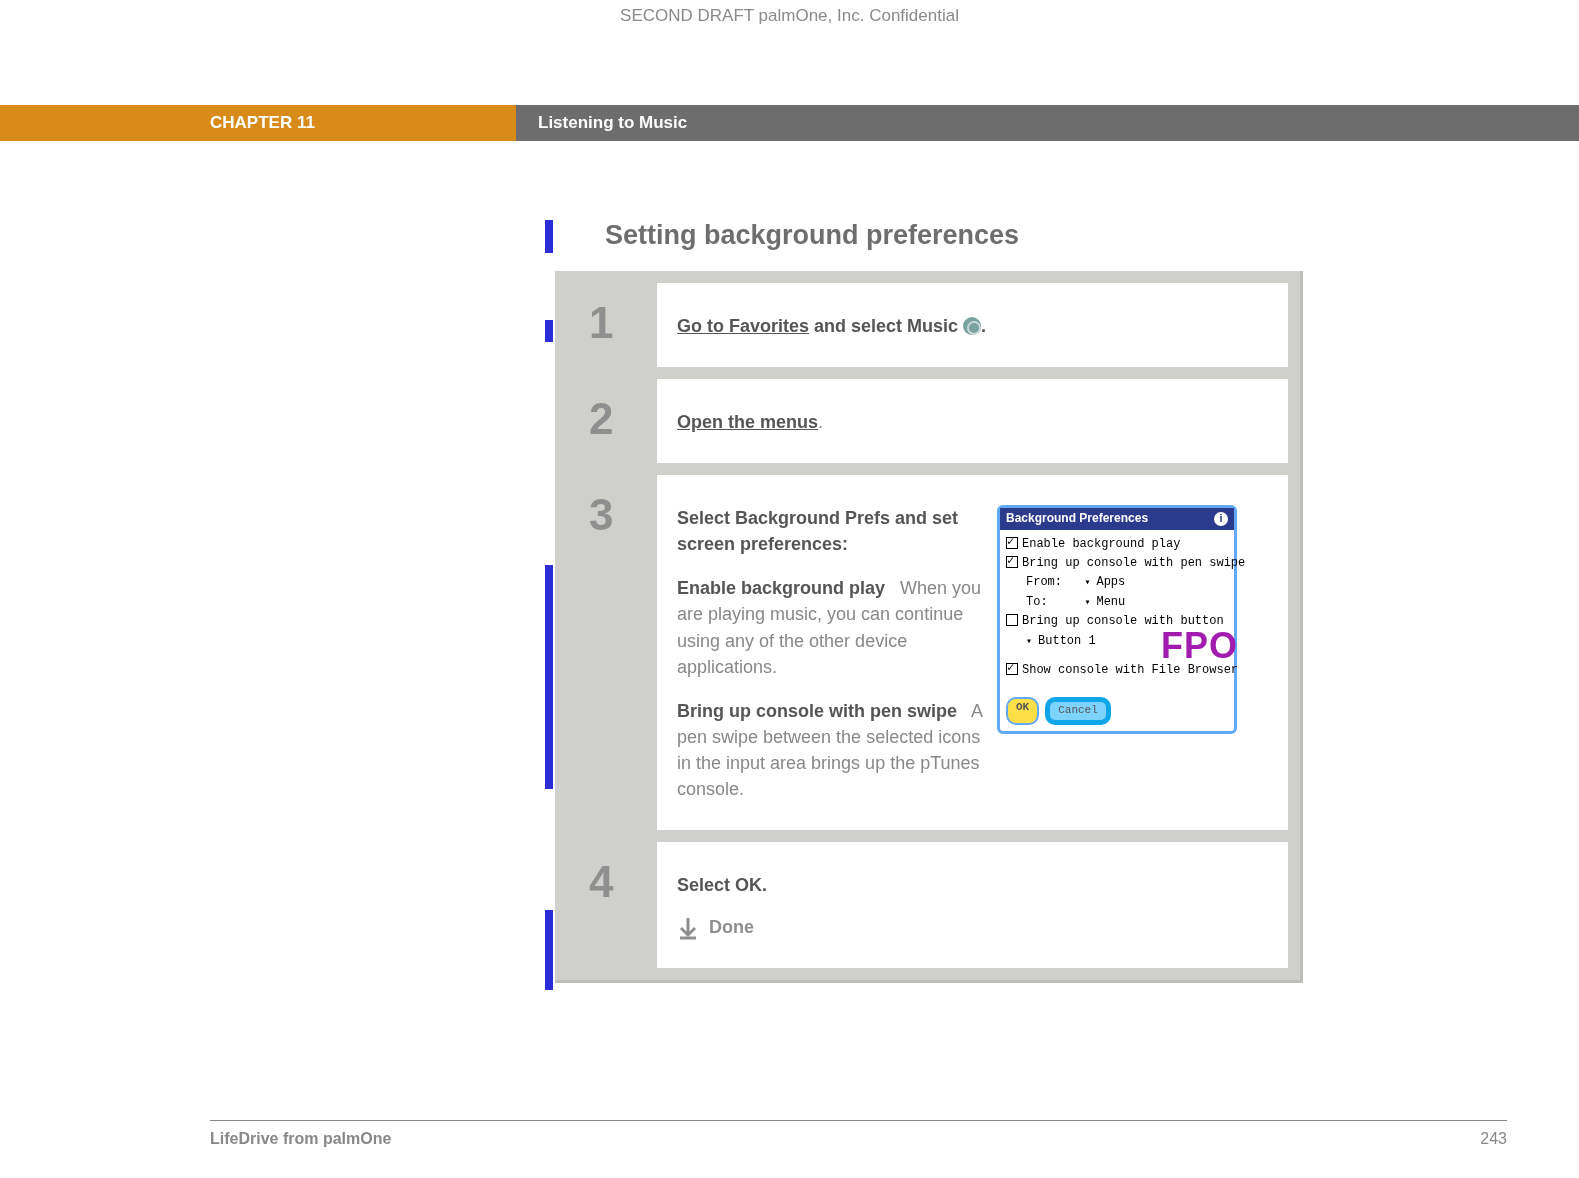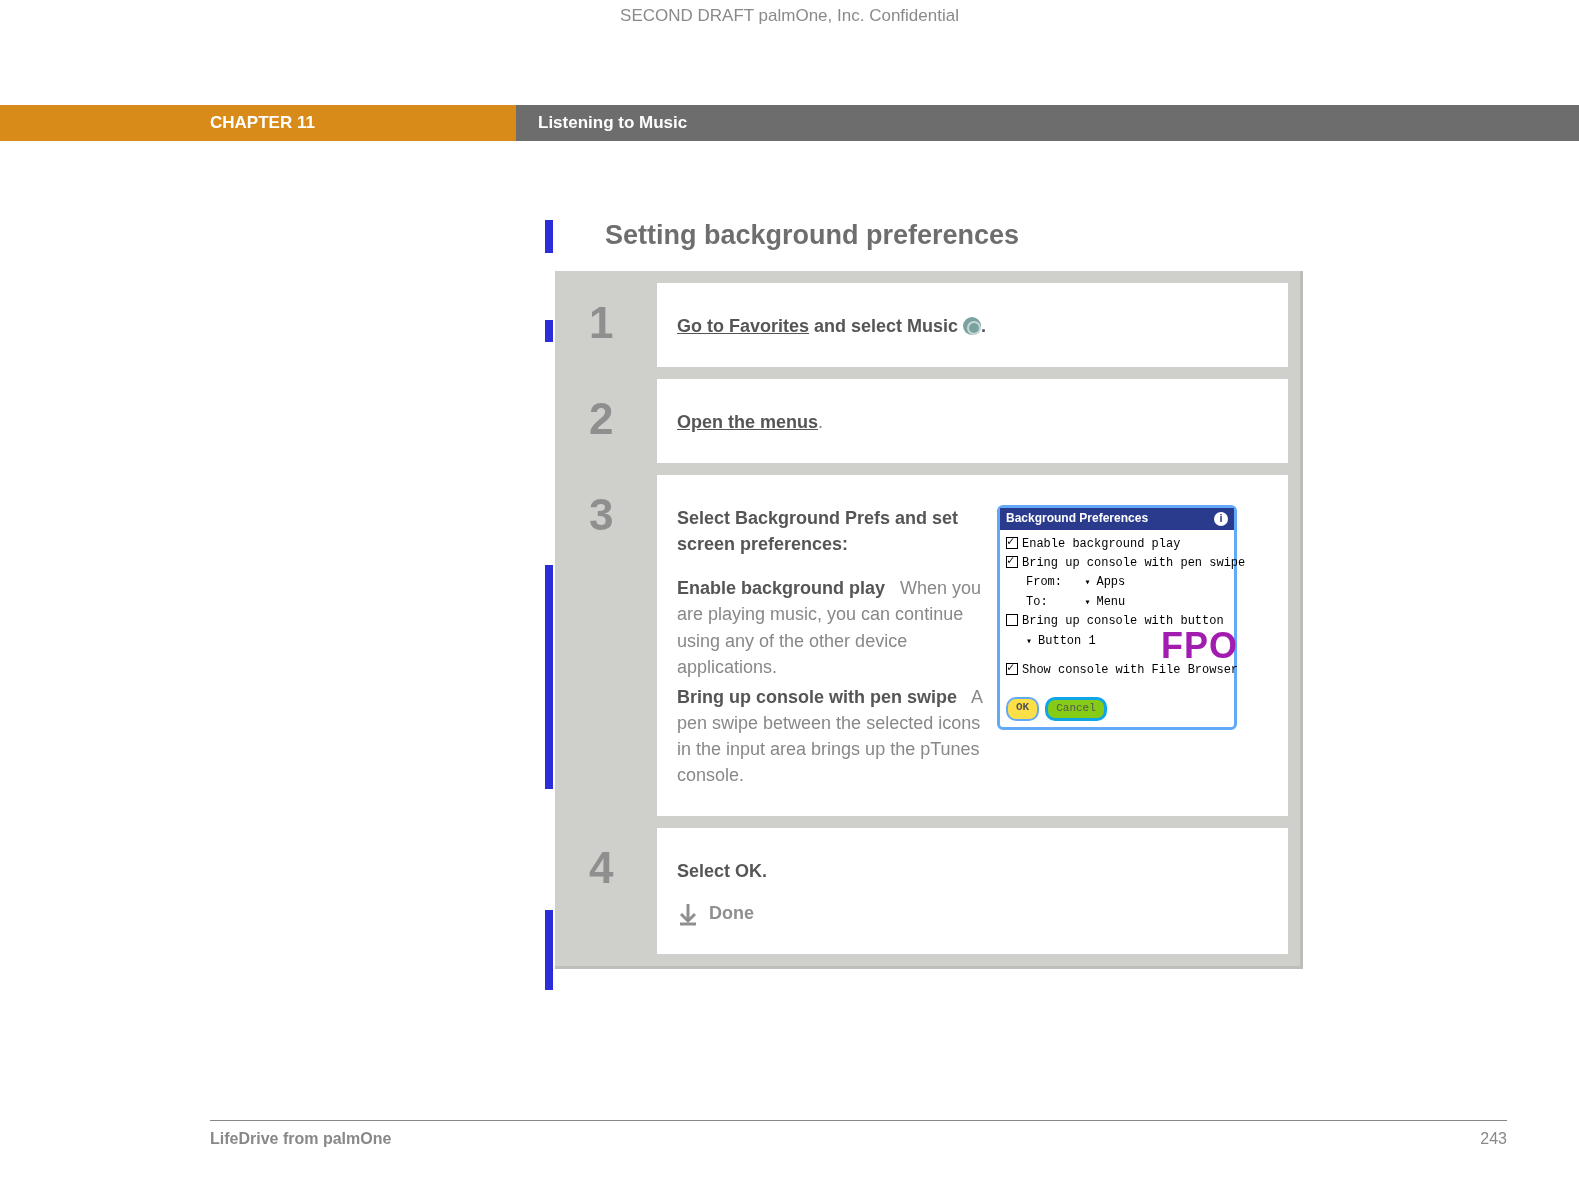--- a/index.html
+++ b/index.html
@@ -206,25 +206,25 @@
     padding-left: 20px;
   }
   .palm-drop::before { content: "▾ "; font-size: 10px; }
   .palm-spacer { height: 10px; }
   .palm-buttons {
     padding: 6px;
     display: flex;
     gap: 6px;
   }
   .palm-btn {
-    border: 3px solid #0ea5e9;
+    border: 5px solid #0ea5e9;
     border-radius: 10px;
     padding: 1px 8px;
     font-size: 11px;
-    background: #84cc16;
+    background: #7dd3fc;
   }
   .palm-btn.ok {
     background: #fde047;
     border: 2px solid #62a9f7;
     font-weight: bold;
   }
   .fpo {
     position: absolute;
     right: 30px;
     top: 115px;
@@ -302,21 +302,21 @@
       </div>
     </div>
 
     <div class="step-row">
       <div class="step-num-area">
         <div class="step-num">3</div>
       </div>
       <div class="step-body">
         <div class="step-text">
           <div class="plain-bold" style="margin-bottom:18px;">Select Background Prefs and set screen preferences:</div>
-          <div style="margin-bottom:4px;">
+          <div style="margin-bottom:18px;">
             <span class="plain-bold">Enable background play</span>
             <span> &nbsp; </span>
             <span class="plain">When you are playing music, you can continue using any of the other device applications.</span>
           </div>
           <div>
             <span class="plain-bold">Bring up console with pen swipe</span>
             <span> &nbsp; </span>
             <span class="plain">A pen swipe between the selected icons in the input area brings up the pTunes console.</span>
           </div>
         </div>

